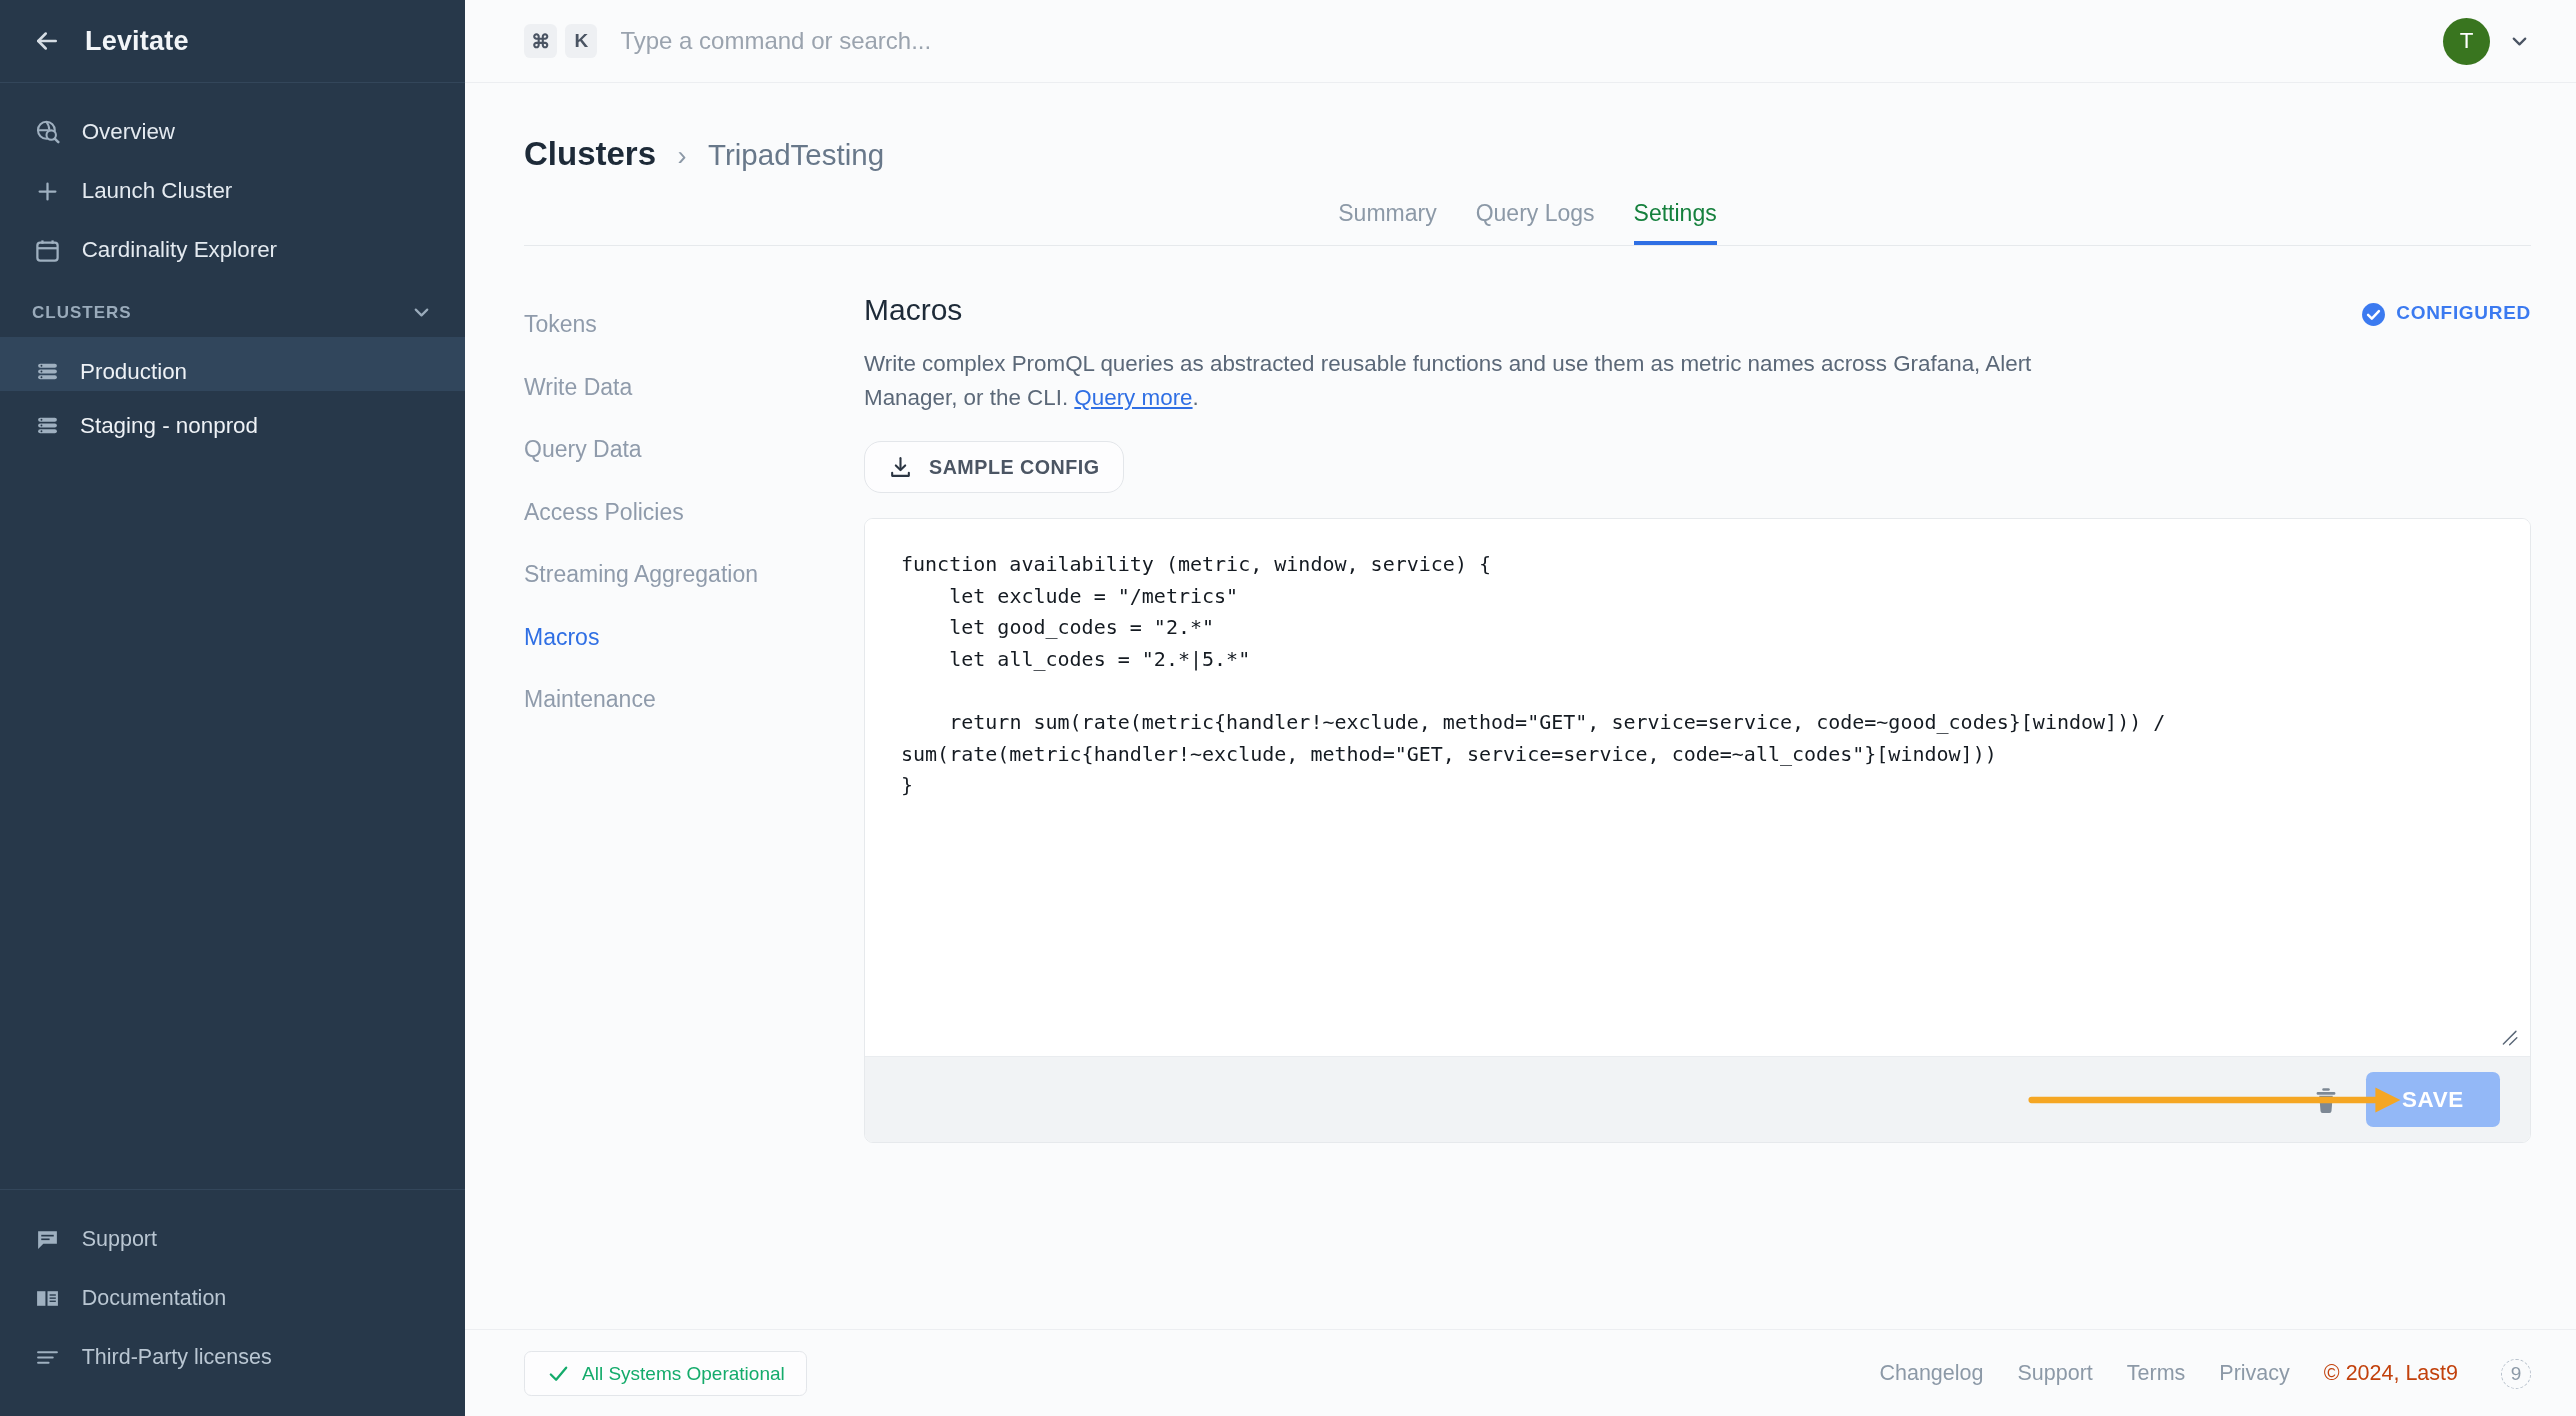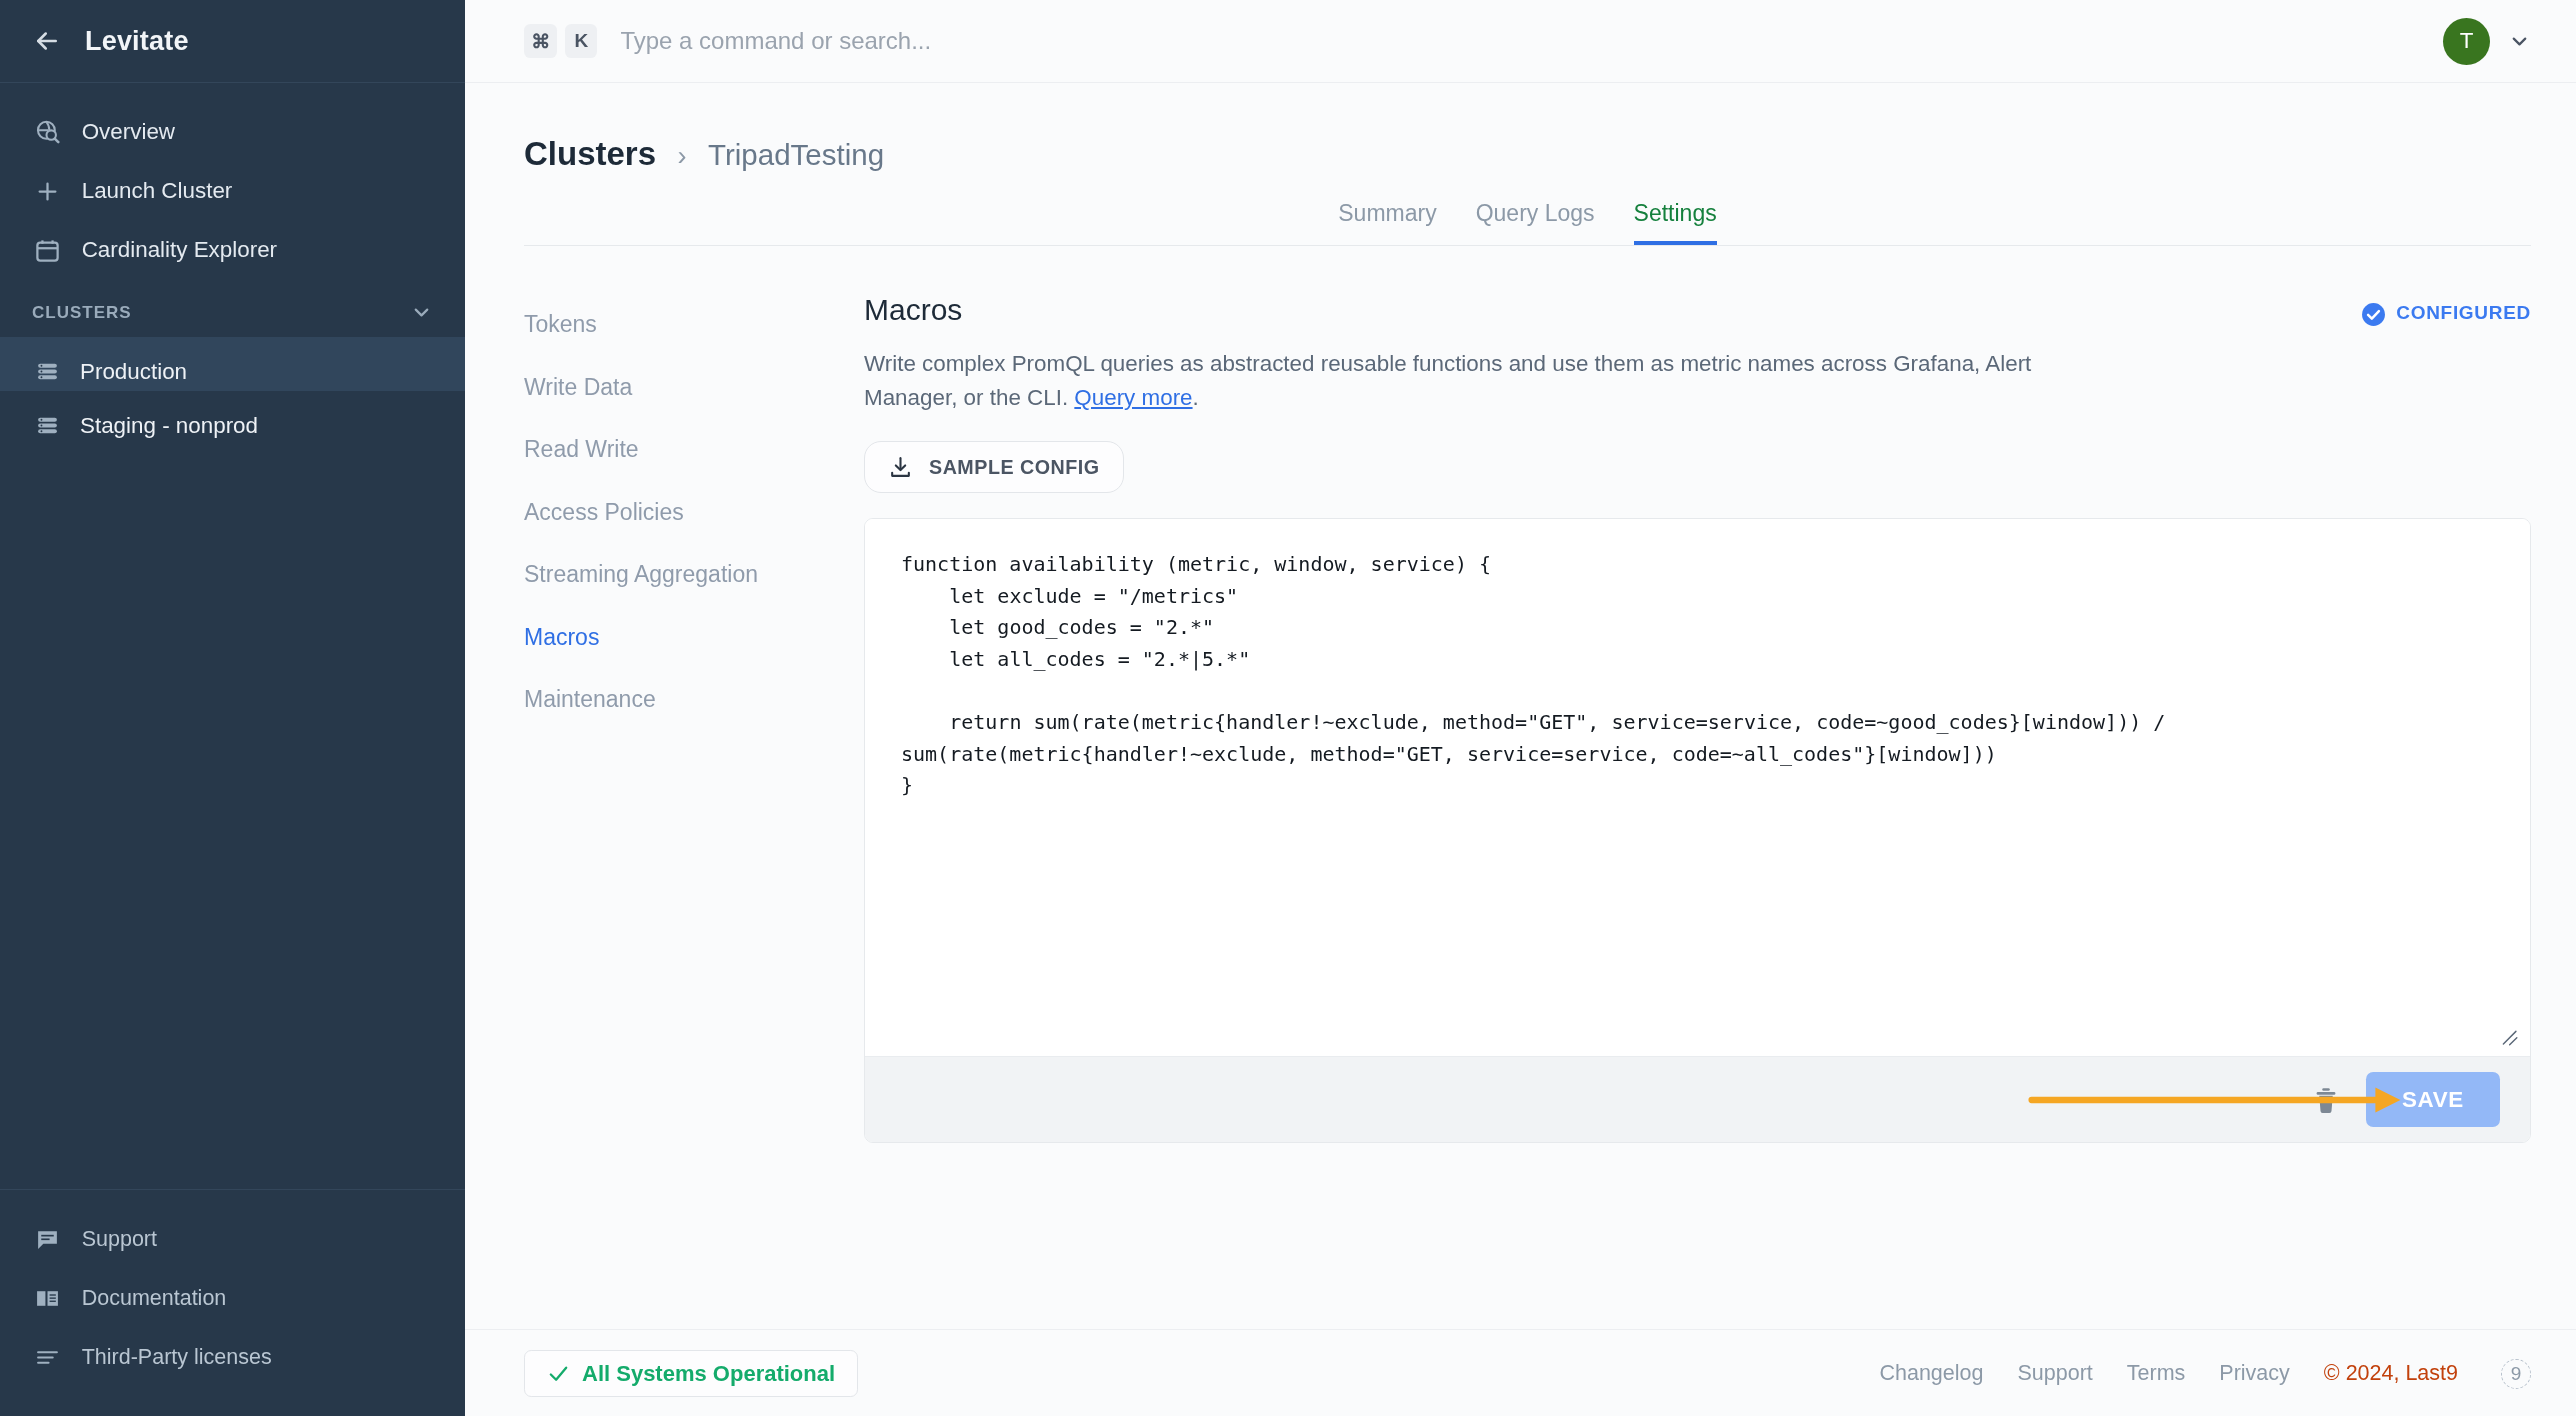--- a/index.html
+++ b/index.html
@@ -140,21 +140,21 @@
   .footer {
     height: 88px; border-top: 0.9px solid #eceef1; background: #fafbfc;
     display: flex; align-items: center; padding: 0 45px 0 59px;
   }
   .status-pill {
     display: inline-flex; align-items: center; gap: 12.5px;
     border: 0.9px solid #e3e6ea; border-radius: 7.2px; background: #fdfdfe;
     padding: 9.8px 21.5px;
   }
   .status-pill .chk { width: 23px; height: 23px; color: #14ab6b; }
-  .status-pill .txt { font-size: 22px; font-weight: 700; color: #14ab6b; }
+  .status-pill .txt { font-size: 19px; font-weight: 400; color: #14ab6b; }
   .foot-right { margin-left: auto; display: flex; align-items: center; gap: 34px; }
   .foot-link { font-size: 21.5px; color: #8c99a7; cursor: pointer; }
   .copy { font-size: 21.5px; color: #c2410c; margin-left: 0; }
   .logo9 {
     width: 30px; height: 30px; border-radius: 50%; border: 1.8px dashed #b7c1cc;
     display: flex; align-items: center; justify-content: center;
     font-size: 19px; color: #8c99a7; margin-left: 9px;
   }
 </style>
 </head>
@@ -312,21 +312,21 @@
         <div class="tab">Summary</div>
         <div class="tab">Query Logs</div>
         <div class="tab active">Settings</div>
       </div>
 
       <div class="body-row">
 
         <nav class="side-list">
           <div class="side-link">Tokens</div>
           <div class="side-link">Write Data</div>
-          <div class="side-link">Read Write</div>
+          <div class="side-link">Query Data</div>
           <div class="side-link">Access Policies</div>
           <div class="side-link">Streaming Aggregation</div>
           <div class="side-link active">Macros</div>
           <div class="side-link">Maintenance</div>
         </nav>
 
         <div class="panel">
 
           <div class="panel-head">
             <div class="panel-title">Macros</div>

